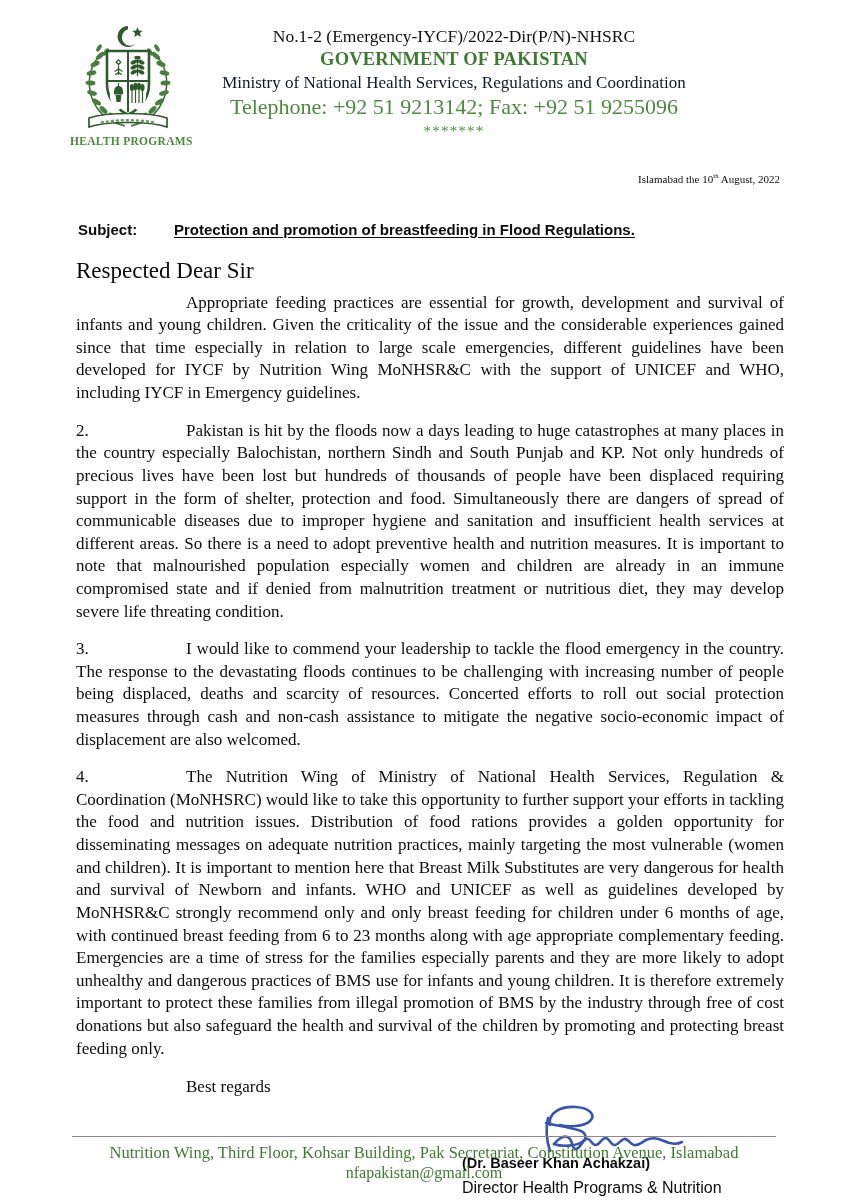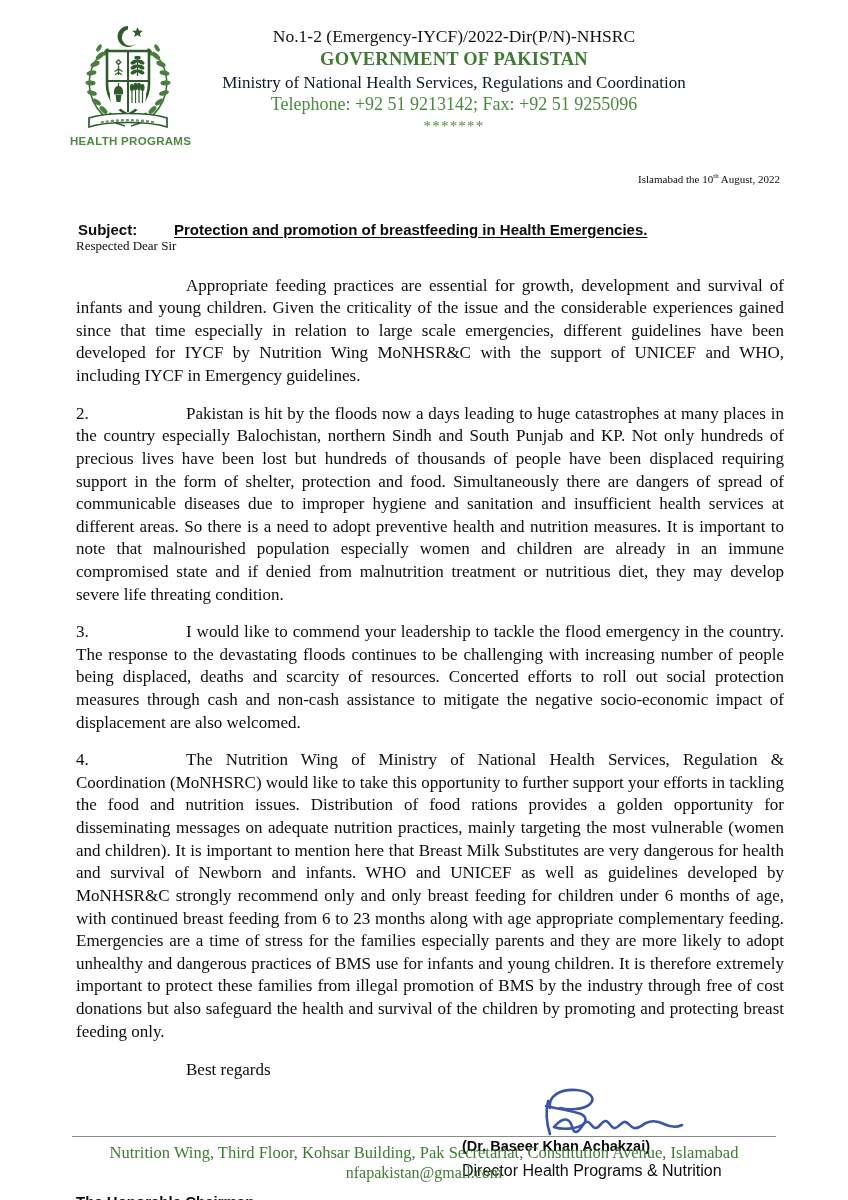--- a/index.html
+++ b/index.html
@@ -36,21 +36,21 @@
     width: 116px;
     text-align: center;
   }
   .emblem {
     width: 110px;
     height: 112px;
     display: block;
     margin: 0 auto;
   }
   .health-programs {
-    font-family: Liberation Sans, sans-serif;
+    font-family: Liberation Serif, serif;
     font-weight: bold;
     font-size: 11.5px;
     letter-spacing: 0.3px;
     color: #4c8a3f;
     margin-top: 1px;
     white-space: nowrap;
   }
   .header-center {
     text-align: center;
     padding-left: 60px;
@@ -68,21 +68,21 @@
     color: #3f7a33;
     line-height: 1.28;
     letter-spacing: 0.2px;
   }
   .ministry {
     font-size: 17px;
     color: #0f172a;
     line-height: 1.28;
   }
   .telephone {
-    font-size: 18px;
+    font-size: 22px;
     color: #4c8a3f;
     line-height: 1.28;
   }
   .stars {
     font-size: 15px;
     color: #4c8a3f;
     letter-spacing: 1.2px;
     line-height: 1.3;
     margin-top: 1px;
   }
@@ -114,27 +114,28 @@
     box-sizing: border-box;
   }
   .subject-text {
     font-weight: bold;
     font-size: 15px;
     text-decoration: underline;
     text-underline-offset: 2px;
   }
 
   .salutation {
-    font-size: 13px;
+    margin-top: 20px;
+    font-size: 23px;
     padding-left: 14px;
   }
 
   
   .body-text {
-    margin-top: 21px;
+    margin-top: 8px;
     font-size: 17px;
     line-height: 1.33;
     text-align: justify;
     text-justify: inter-word;
     padding-left: 14px;
     padding-right: 2px;
   }
   .body-text.first {
     text-indent: 110px;
   }
@@ -333,21 +334,21 @@
       <div class="ministry">Ministry of National Health Services, Regulations and Coordination</div>
       <div class="telephone">Telephone: +92 51 9213142; Fax: +92 51 9255096</div>
       <div class="stars">*******</div>
     </div>
   </div>
 
   <div class="date-line"><span>Islamabad the 10</span><sup>th</sup><span> August, 2022</span></div>
 
   <div class="subject-row">
     <div class="subject-label">Subject:</div>
-    <div class="subject-text">Protection and promotion of breastfeeding in Health Emergencies.</div>
+    <div class="subject-text">Protection and promotion of breastfeeding in Flood Regulations.</div>
   </div>
 
   <div class="salutation">Respected Dear Sir</div>
 
   <div class="body-text first">Appropriate feeding practices are essential for growth, development and survival of infants and young children. Given the criticality of the issue and the considerable experiences gained since that time especially in relation to large scale emergencies, different guidelines have been developed for IYCF by Nutrition Wing MoNHSR&amp;C with the support of UNICEF and WHO, including IYCF in Emergency guidelines.</div>
 
   <div class="num-para">
     <span class="pnum">2.</span>
     <span class="ptext">Pakistan is hit by the floods now a days leading to huge catastrophes at many places in the country especially Balochistan, northern Sindh and South Punjab and KP. Not only hundreds of precious lives have been lost but hundreds of thousands of people have been displaced requiring support in the form of shelter, protection and food. Simultaneously there are dangers of spread of communicable diseases due to improper hygiene and sanitation and insufficient health services at different areas. So there is a need to adopt preventive health and nutrition measures. It is important to note that malnourished population especially women and children are already in an immune compromised state and if denied from malnutrition treatment or nutritious diet, they may develop severe life threating condition.</span>
   </div>

